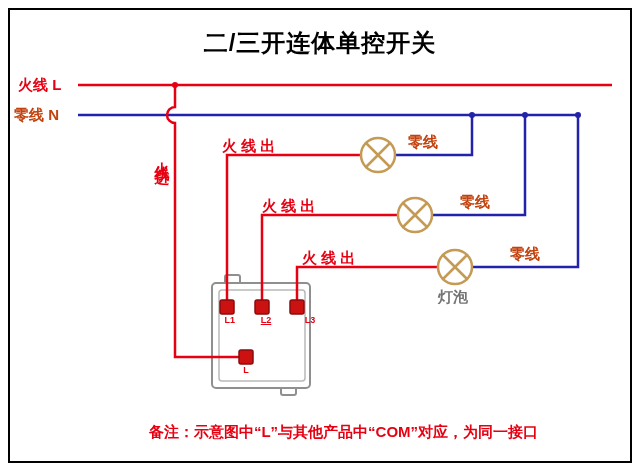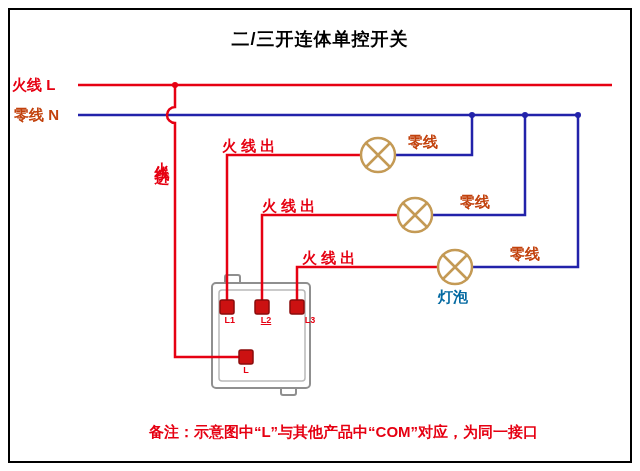--- a/index.html
+++ b/index.html
@@ -18,25 +18,25 @@
   svg.wires{position:absolute;left:0;top:0;}
   .label{
     position:absolute;
     font-weight:bold;
     white-space:nowrap;
     font-size:15px;
     line-height:1.2;
   }
   .red{color:#e60012;}
   .blue{color:#c2410c;}
-  .black{color:#0369a1;}
+  .black{color:#737373;}
   .title{
     position:absolute;left:0;right:0;top:27px;
     text-align:center;
-    font-size:18px;font-weight:bold;color:#000;
+    font-size:24px;font-weight:bold;color:#000;
     letter-spacing:1px;
   }
   .vlabel{
     writing-mode:vertical-rl;
     text-orientation:upright;
     letter-spacing:4px;
   }
   .term-label{
     font-size:9px;
     width:16px;
@@ -103,21 +103,21 @@
     </g>
 
     <g fill="#cc1111" stroke="#8a0b0b" stroke-width="1.5">
       <rect x="220" y="300" width="14" height="14" rx="2"></rect>
       <rect x="255" y="300" width="14" height="14" rx="2"></rect>
       <rect x="290" y="300" width="14" height="14" rx="2"></rect>
       <rect x="239" y="350" width="14" height="14" rx="2"></rect>
     </g>
   </svg>
 
-  <div class="label red" style="left:12px;top:76px;">火线 L</div>
+  <div class="label red" style="left:18px;top:76px;">火线 L</div>
   <div class="label blue" style="left:14px;top:106px;">零线 N</div>
 
   <div class="label red vlabel" style="left:153px;top:150px;">火线进</div>
 
   <div class="label red" style="left:222px;top:137px;">火 线 出</div>
   <div class="label red" style="left:262px;top:197px;">火 线 出</div>
   <div class="label red" style="left:302px;top:249px;">火 线 出</div>
 
   <div class="label blue" style="left:408px;top:133px;">零线</div>
   <div class="label blue" style="left:460px;top:193px;">零线</div>

